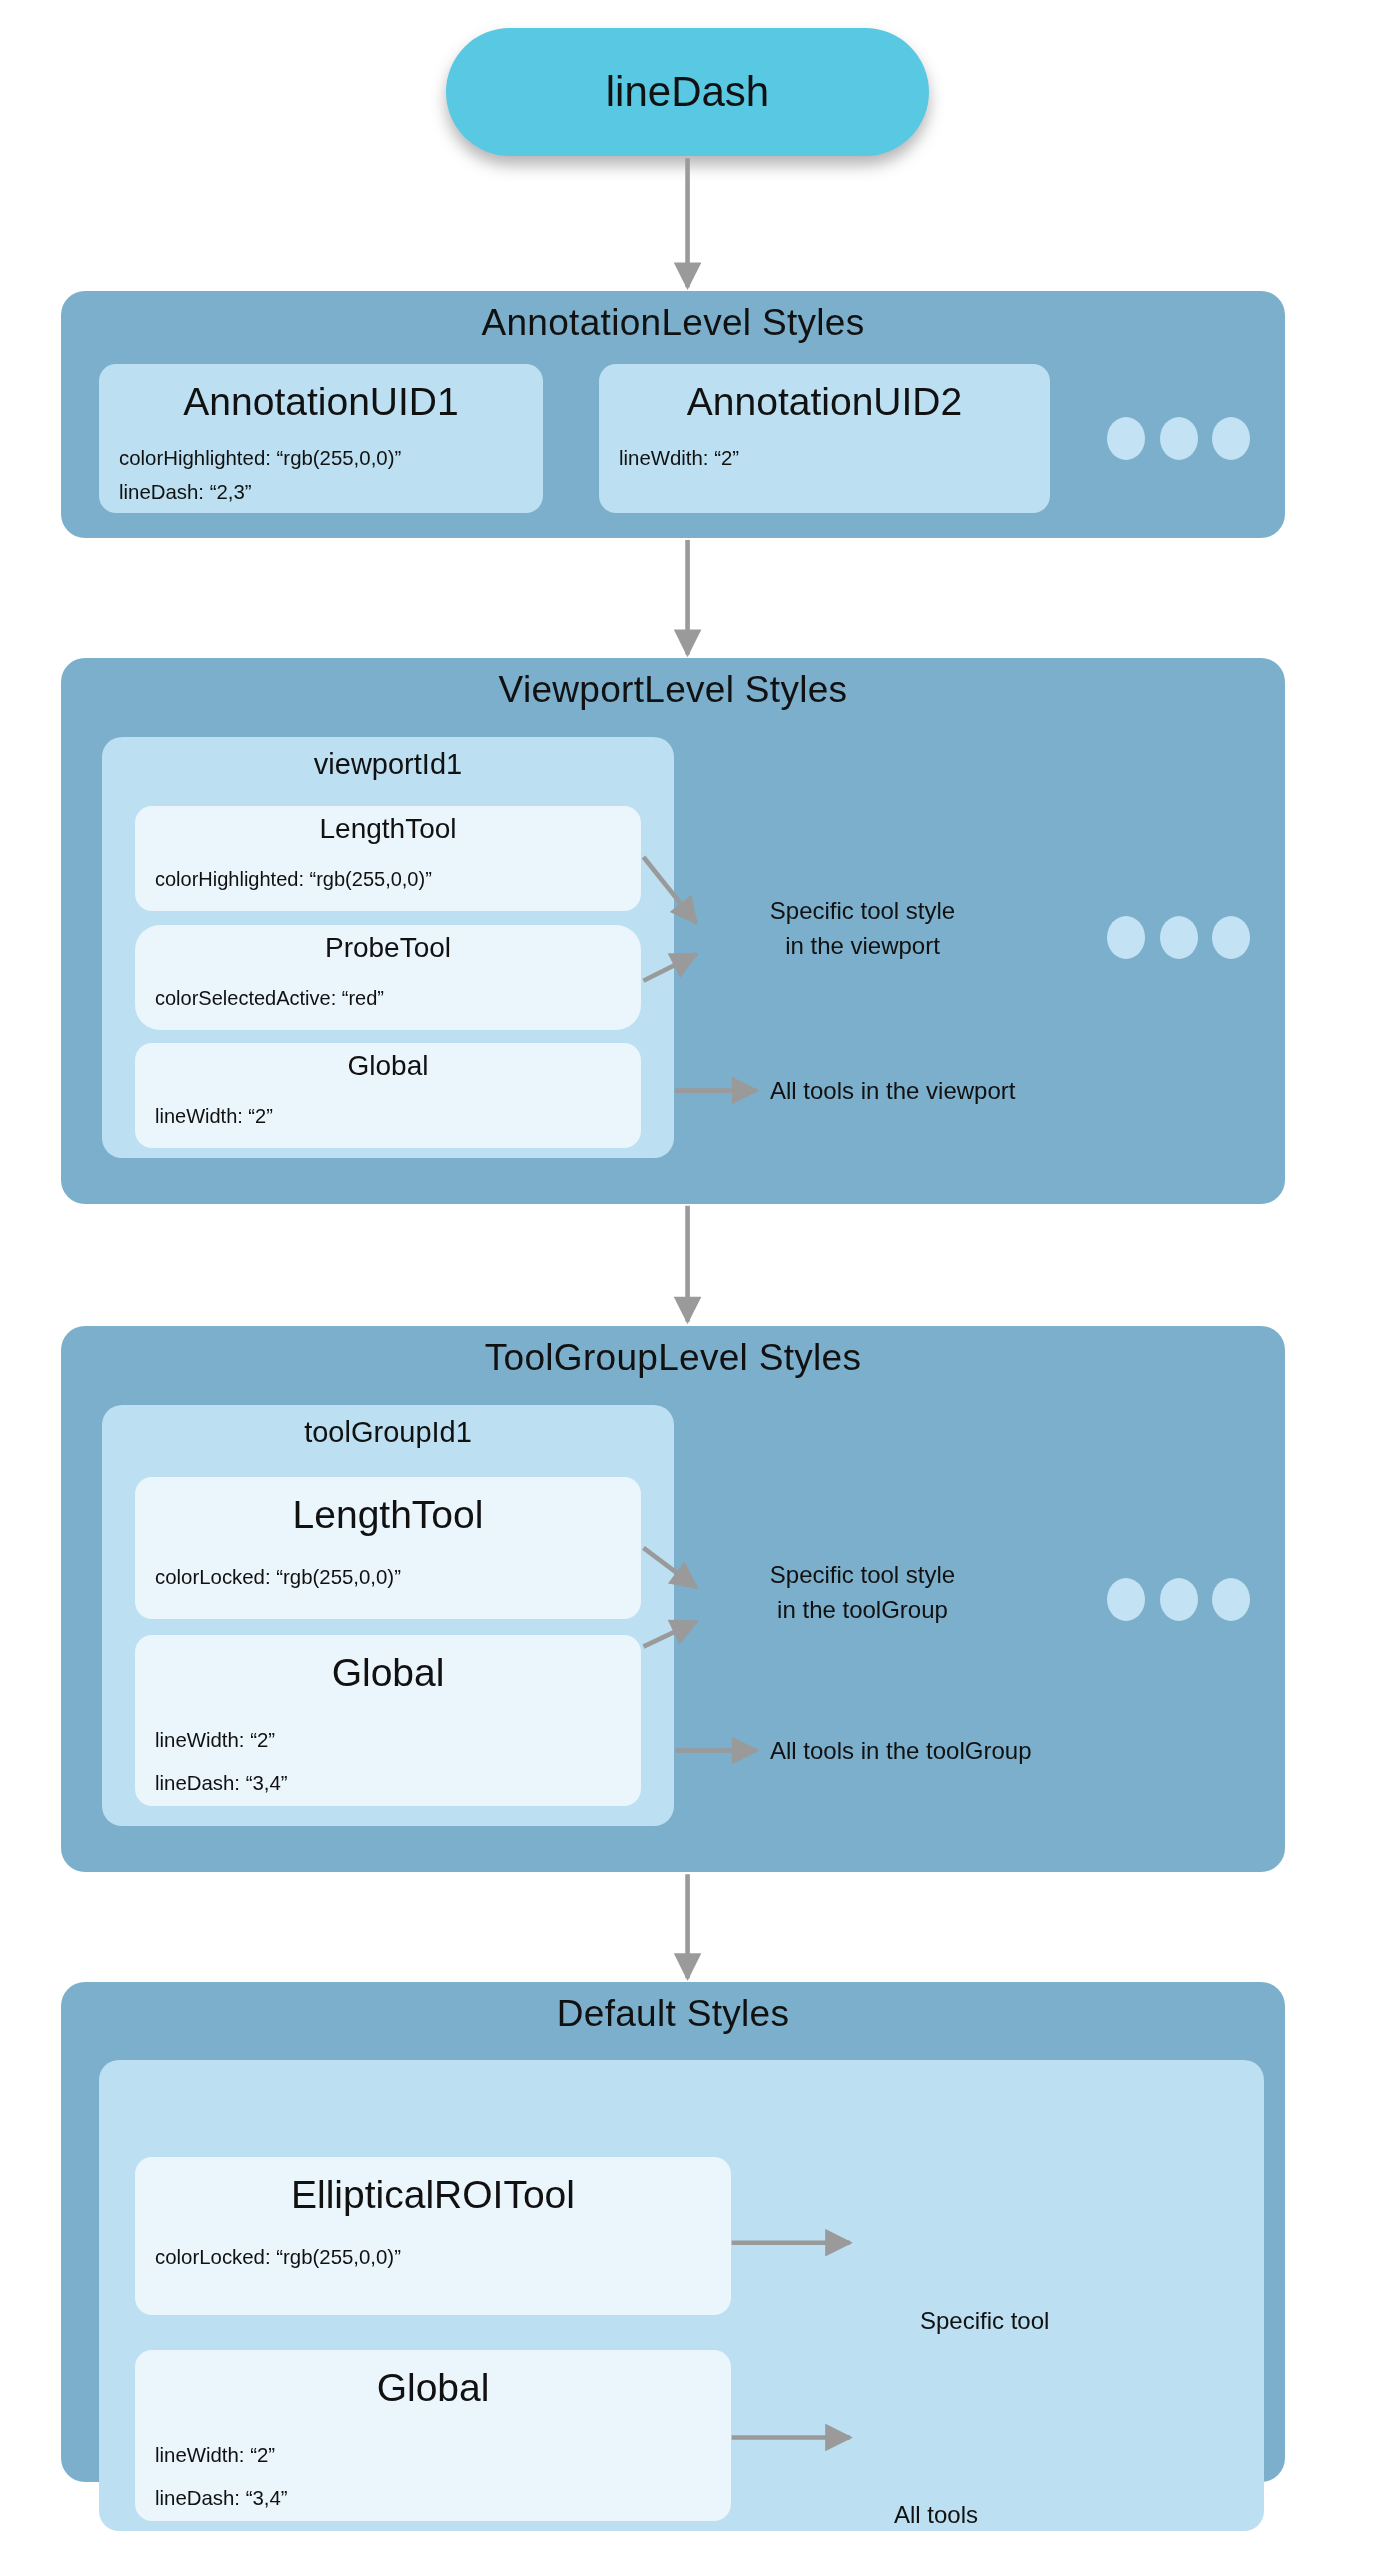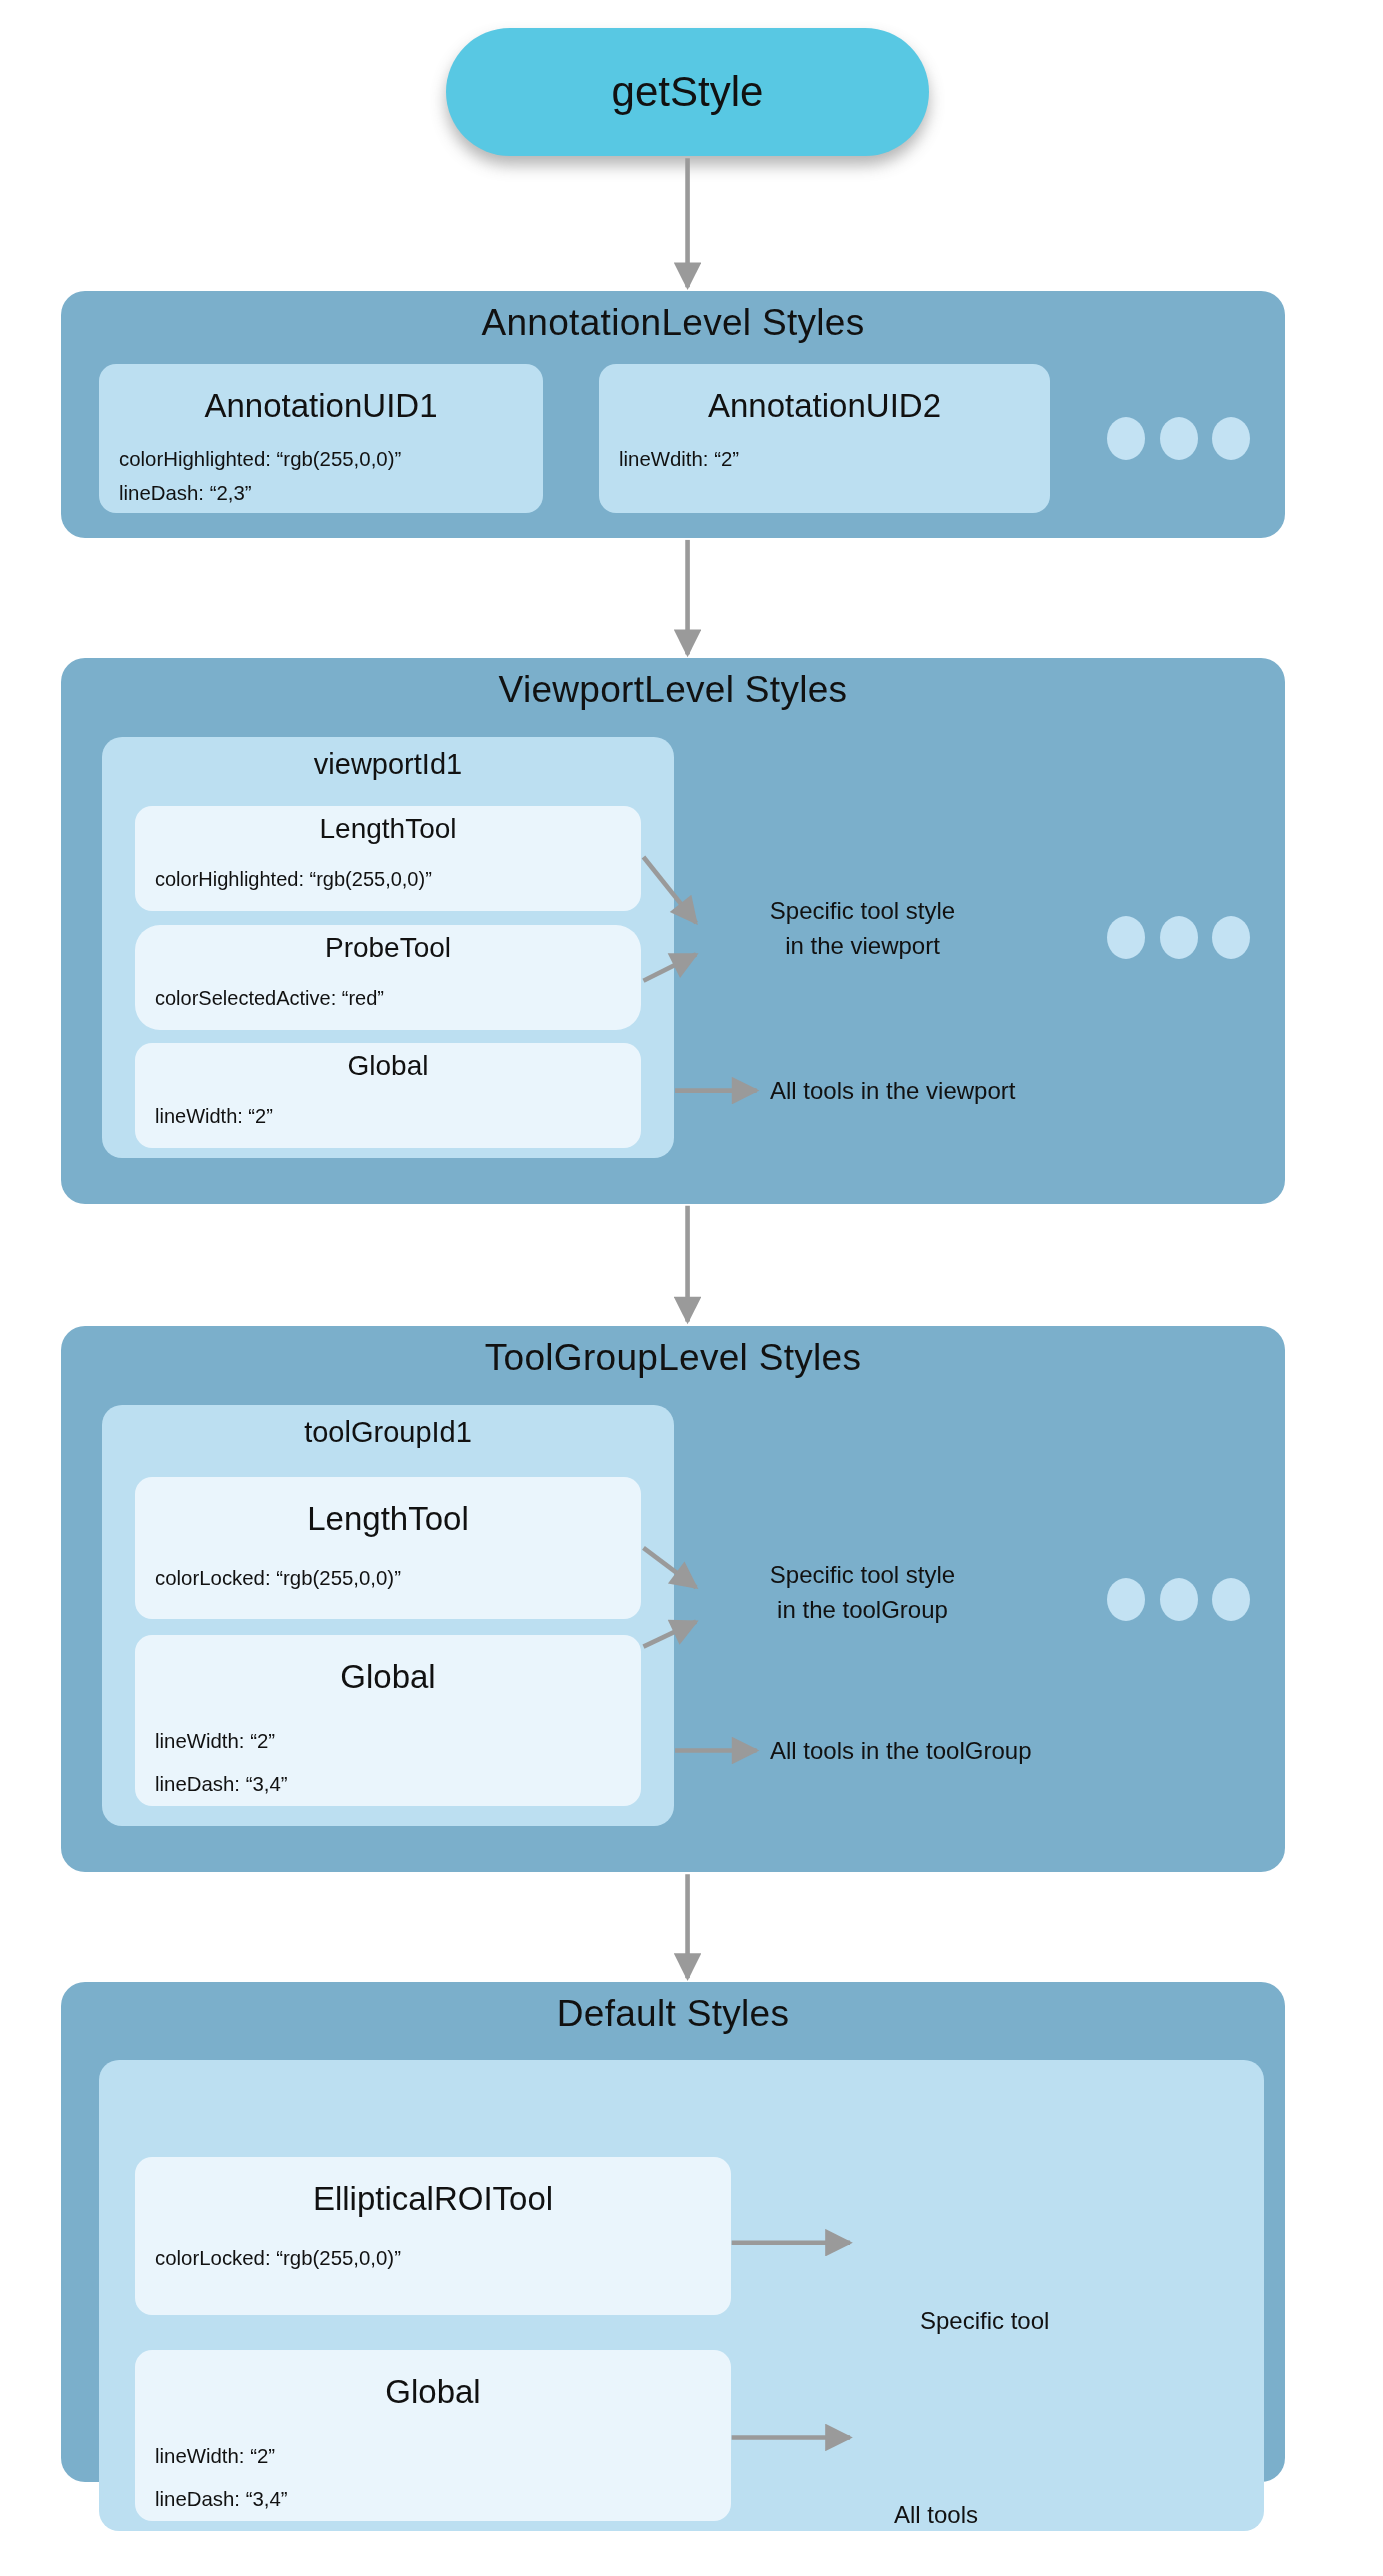--- a/index.html
+++ b/index.html
@@ -28,21 +28,21 @@
   #box-default{top:1982px; height:500px;}
   .level-title{
     position:absolute; top:10.5px; left:0; right:0; text-align:center;
     font-size:37px; letter-spacing:0.3px;
   }
   .group-container{
     position:absolute; background:var(--group-container); border-radius:20px;
   }
   .group-label{position:absolute; top:10.5px; left:0; right:0; text-align:center; font-size:29px;}
   .tool-card{position:absolute; background:var(--tool-card); border-radius:17px; overflow:hidden;}
-  .card-title{text-align:center; font-size:33px; margin-top:23px;}
+  .card-title{text-align:center; font-size:39px; margin-top:16px;}
   .card-title.small{font-size:28px; margin-top:6.6px;}
   .card-props{padding-left:20px; margin-top:24px;}
   .card-prop{font-size:20.4px; line-height:1.65;}
   .card-prop.small{font-size:20px;}
   .card-props.tight{margin-top:18.4px;}
   .card-props.roomy .card-prop{line-height:2.1;}
   
   #card-uid1{left:38px; top:73px; width:444px; height:149px;}
   #card-uid2{left:538px; top:73px; width:451px; height:149px;}
   
@@ -75,21 +75,21 @@
   #dots-toolgroup{left:1046px; top:252px;}
   
   .arrows{position:absolute; left:0; top:0; pointer-events:none;}
   .arrows line{stroke:var(--arrow); stroke-width:7px;}
   .arrows .head{fill:var(--arrow);}
 </style>
 </head>
 <body>
 
 <div class="pill">
-  <span>getStyle</span>
+  <span>lineDash</span>
 </div>
 
 <div class="level-box" id="box-annotation">
   <div class="level-title">AnnotationLevel Styles</div>
   <div class="tool-card" id="card-uid1" style="background:var(--group-container)">
     <div class="card-title">AnnotationUID1</div>
     <div class="card-props tight">
       <div class="card-prop">colorHighlighted: “rgb(255,0,0)”</div>
       <div class="card-prop">lineDash: “2,3”</div>
     </div>

